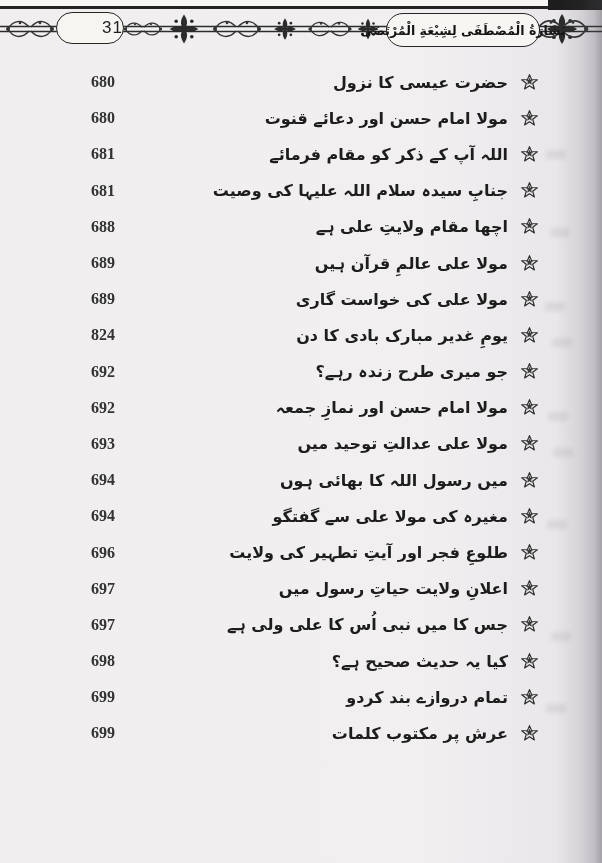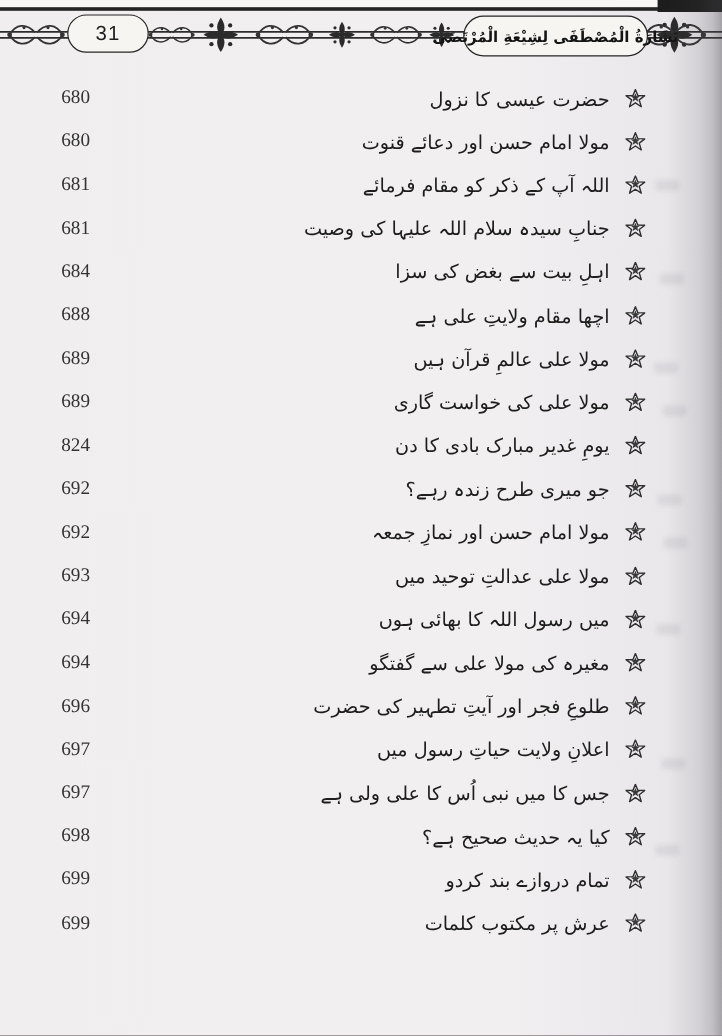--- a/index.html
+++ b/index.html
@@ -18,27 +18,27 @@
   }
   .ghost{position:absolute;width:20px;height:9px;background:rgba(110,106,118,0.12);filter:blur(2px);border-radius:3px;}
 
   
   .ornament-band{position:absolute;top:10px;left:0;width:602px;height:46px;}
   .pill{
     position:absolute;box-sizing:border-box;background:#f7f5f2;border:1.6px solid #262626;
     border-radius:18px;display:flex;align-items:center;justify-content:center;
   }
   .pill-num{left:56px;top:12px;width:68px;height:32px;
-    font-family:"Liberation Sans",sans-serif;font-size:17px;letter-spacing:1px;color:#1f1f1f;}
+    font-family:"Liberation Sans",sans-serif;font-size:17px;letter-spacing:1px;color:#1f1f1f;justify-content:flex-end;}
   .pill-title{left:386px;top:13px;width:154px;height:34px;direction:rtl;
     font-size:12.5px;font-weight:bold;color:#141414;padding:0 7px;white-space:nowrap;}
 
   
   .toc{position:absolute;top:64px;left:0;right:0;}
-  .row{height:36.2px;display:flex;align-items:center;box-sizing:border-box;padding:0 64px 0 44px;}
+  .row{height:36.2px;display:flex;align-items:center;box-sizing:border-box;padding:0 64px 0 84px;font-weight:bold;}
   .num{width:38px;text-align:center;font-family:"Liberation Serif",serif;font-size:16px;color:#333;}
   .spacer{flex:1;}
   .title{direction:rtl;unicode-bidi:embed;font-size:16px;color:#1d1d1d;white-space:nowrap;}
   .star{margin-left:13px;width:17px;height:17px;display:flex;align-items:center;justify-content:center;flex:none;}
 </style>
 </head>
 <body>
 
 <div class="page">
 
@@ -134,31 +134,20 @@
         <span class="spacer"></span>
         <span class="title">جنابِ سیدہ سلام اللہ علیہا کی وصیت</span>
         <span class="star">
           <svg width="17" height="17" viewBox="0 0 16 16" xmlns="http://www.w3.org/2000/svg">
             <path d="M8 .6 L9.9 5.2 L15.4 5.4 L11 8.7 L12.6 14.1 L8 11 L3.4 14.1 L5 8.7 L.6 5.4 L6.1 5.2 Z" fill="none" stroke="#2f2f2f" stroke-width="1.1" stroke-linejoin="round"></path>
             <path d="M8 3.4 L8.9 5.7 L11.6 5.8 L9.5 7.4 L10.3 10.1 L8 8.6 L5.7 10.1 L6.5 7.4 L4.4 5.8 L7.1 5.7 Z" fill="#3a3a3a"></path>
           </svg>
         </span>
       </div>
 
-      <div class="row">
-        <span class="num">684</span>
-        <span class="spacer"></span>
-        <span class="title">اہلِ بیت سے بغض کی سزا</span>
-        <span class="star">
-          <svg width="17" height="17" viewBox="0 0 16 16" xmlns="http://www.w3.org/2000/svg">
-            <path d="M8 .6 L9.9 5.2 L15.4 5.4 L11 8.7 L12.6 14.1 L8 11 L3.4 14.1 L5 8.7 L.6 5.4 L6.1 5.2 Z" fill="none" stroke="#2f2f2f" stroke-width="1.1" stroke-linejoin="round"></path>
-            <path d="M8 3.4 L8.9 5.7 L11.6 5.8 L9.5 7.4 L10.3 10.1 L8 8.6 L5.7 10.1 L6.5 7.4 L4.4 5.8 L7.1 5.7 Z" fill="#3a3a3a"></path>
-          </svg>
-        </span>
-      </div>
 
 
       <div class="row">
         <span class="num">688</span>
         <span class="spacer"></span>
         <span class="title">اچھا مقام ولایتِ علی ہے</span>
         <span class="star">
           <svg width="17" height="17" viewBox="0 0 16 16" xmlns="http://www.w3.org/2000/svg">
             <path d="M8 .6 L9.9 5.2 L15.4 5.4 L11 8.7 L12.6 14.1 L8 11 L3.4 14.1 L5 8.7 L.6 5.4 L6.1 5.2 Z" fill="none" stroke="#2f2f2f" stroke-width="1.1" stroke-linejoin="round"></path>
             <path d="M8 3.4 L8.9 5.7 L11.6 5.8 L9.5 7.4 L10.3 10.1 L8 8.6 L5.7 10.1 L6.5 7.4 L4.4 5.8 L7.1 5.7 Z" fill="#3a3a3a"></path>
@@ -258,21 +247,21 @@
           <svg width="17" height="17" viewBox="0 0 16 16" xmlns="http://www.w3.org/2000/svg">
             <path d="M8 .6 L9.9 5.2 L15.4 5.4 L11 8.7 L12.6 14.1 L8 11 L3.4 14.1 L5 8.7 L.6 5.4 L6.1 5.2 Z" fill="none" stroke="#2f2f2f" stroke-width="1.1" stroke-linejoin="round"></path>
             <path d="M8 3.4 L8.9 5.7 L11.6 5.8 L9.5 7.4 L10.3 10.1 L8 8.6 L5.7 10.1 L6.5 7.4 L4.4 5.8 L7.1 5.7 Z" fill="#3a3a3a"></path>
           </svg>
         </span>
       </div>
 
       <div class="row">
         <span class="num">696</span>
         <span class="spacer"></span>
-        <span class="title">طلوعِ فجر اور آیتِ تطہیر کی حضرت</span>
+        <span class="title">طلوعِ فجر اور آیتِ تطہیر کی ولایت</span>
         <span class="star">
           <svg width="17" height="17" viewBox="0 0 16 16" xmlns="http://www.w3.org/2000/svg">
             <path d="M8 .6 L9.9 5.2 L15.4 5.4 L11 8.7 L12.6 14.1 L8 11 L3.4 14.1 L5 8.7 L.6 5.4 L6.1 5.2 Z" fill="none" stroke="#2f2f2f" stroke-width="1.1" stroke-linejoin="round"></path>
             <path d="M8 3.4 L8.9 5.7 L11.6 5.8 L9.5 7.4 L10.3 10.1 L8 8.6 L5.7 10.1 L6.5 7.4 L4.4 5.8 L7.1 5.7 Z" fill="#3a3a3a"></path>
           </svg>
         </span>
       </div>
 
       <div class="row">
         <span class="num">697</span>

